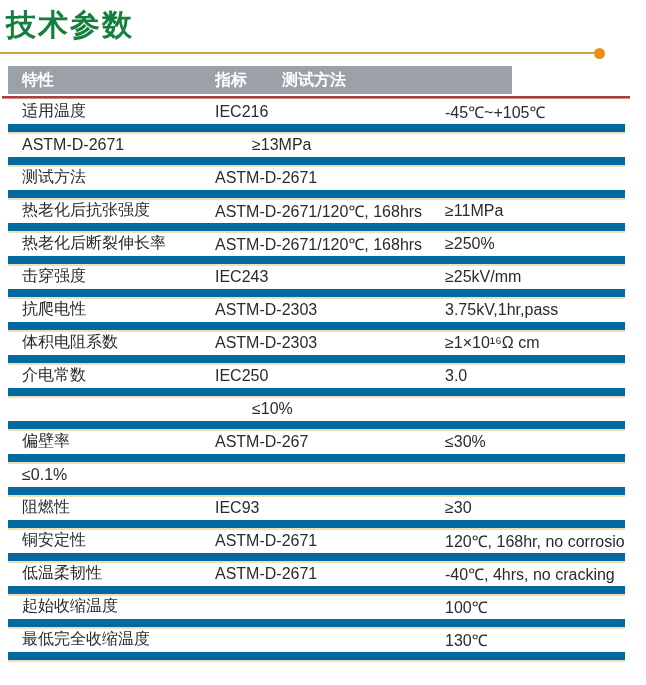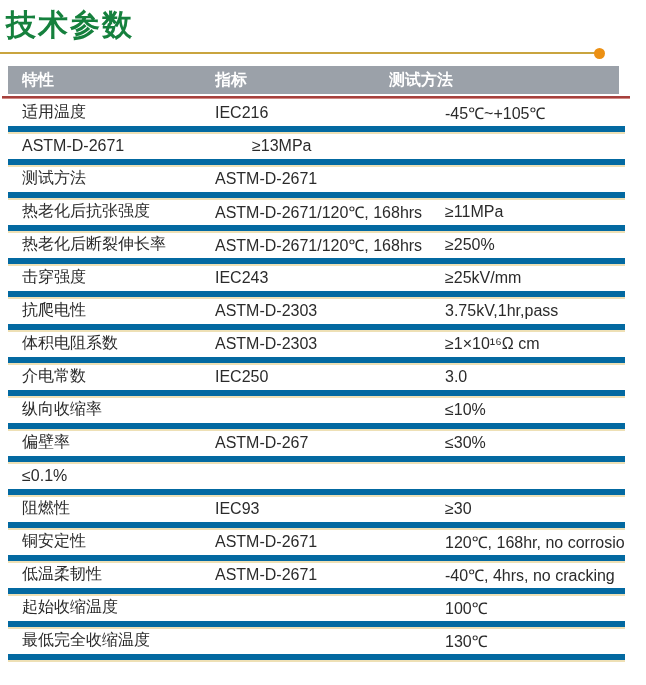--- a/index.html
+++ b/index.html
@@ -48,21 +48,21 @@
     height: 11px;
     border-radius: 50%;
     background: #ec9013;
   }
   .ptable {
     margin-top: 7px;
   }
   .thead {
     box-sizing: border-box;
     margin-left: 8px;
-    width: 611px;
+    width: 504px;
     height: 28px;
     background: #9ba1a9;
     display: flex;
     align-items: center;
     padding-left: 14px;
     color: #ffffff;
     font-weight: bold;
     font-size: 16px;
   }
   .header-divider {
@@ -75,21 +75,21 @@
   .trow {
     box-sizing: border-box;
     margin-left: 8px;
     width: 617px;
     height: 33px;
     display: flex;
     align-items: center;
     padding-left: 14px;
     font-size: 16px;
     color: #2b2b2b;
-    border-bottom: 6px solid #0369a1;
+    border-bottom: 8px solid #0369a1;
     box-shadow: 0 2px 0 #eee0b5;
     background: transparent;
   }
   .col-feature { width: 193px; flex: 0 0 193px; }
   .col-method  { width: 230px; flex: 0 0 230px; }
   .col-value   { flex: 1; padding-right: 2px; white-space: nowrap; }
   .cell {
     overflow: hidden;
     white-space: nowrap;
   }
@@ -163,21 +163,20 @@
     <div class="cell col-value">≥1×10¹⁶Ω cm</div>
   </div>
 
   <div class="trow">
     <div class="cell col-feature">介电常数</div>
     <div class="cell col-method">IEC250</div>
     <div class="cell col-value">3.0</div>
   </div>
 
   <div class="trow">
-    <div class="cell col-feature">纵向收缩率</div>
     <div class="cell col-method"></div>
     <div class="cell col-value">≤10%</div>
   </div>
 
   <div class="trow">
     <div class="cell col-feature">偏壁率</div>
     <div class="cell col-method">ASTM-D-267</div>
     <div class="cell col-value">≤30%</div>
   </div>
 

